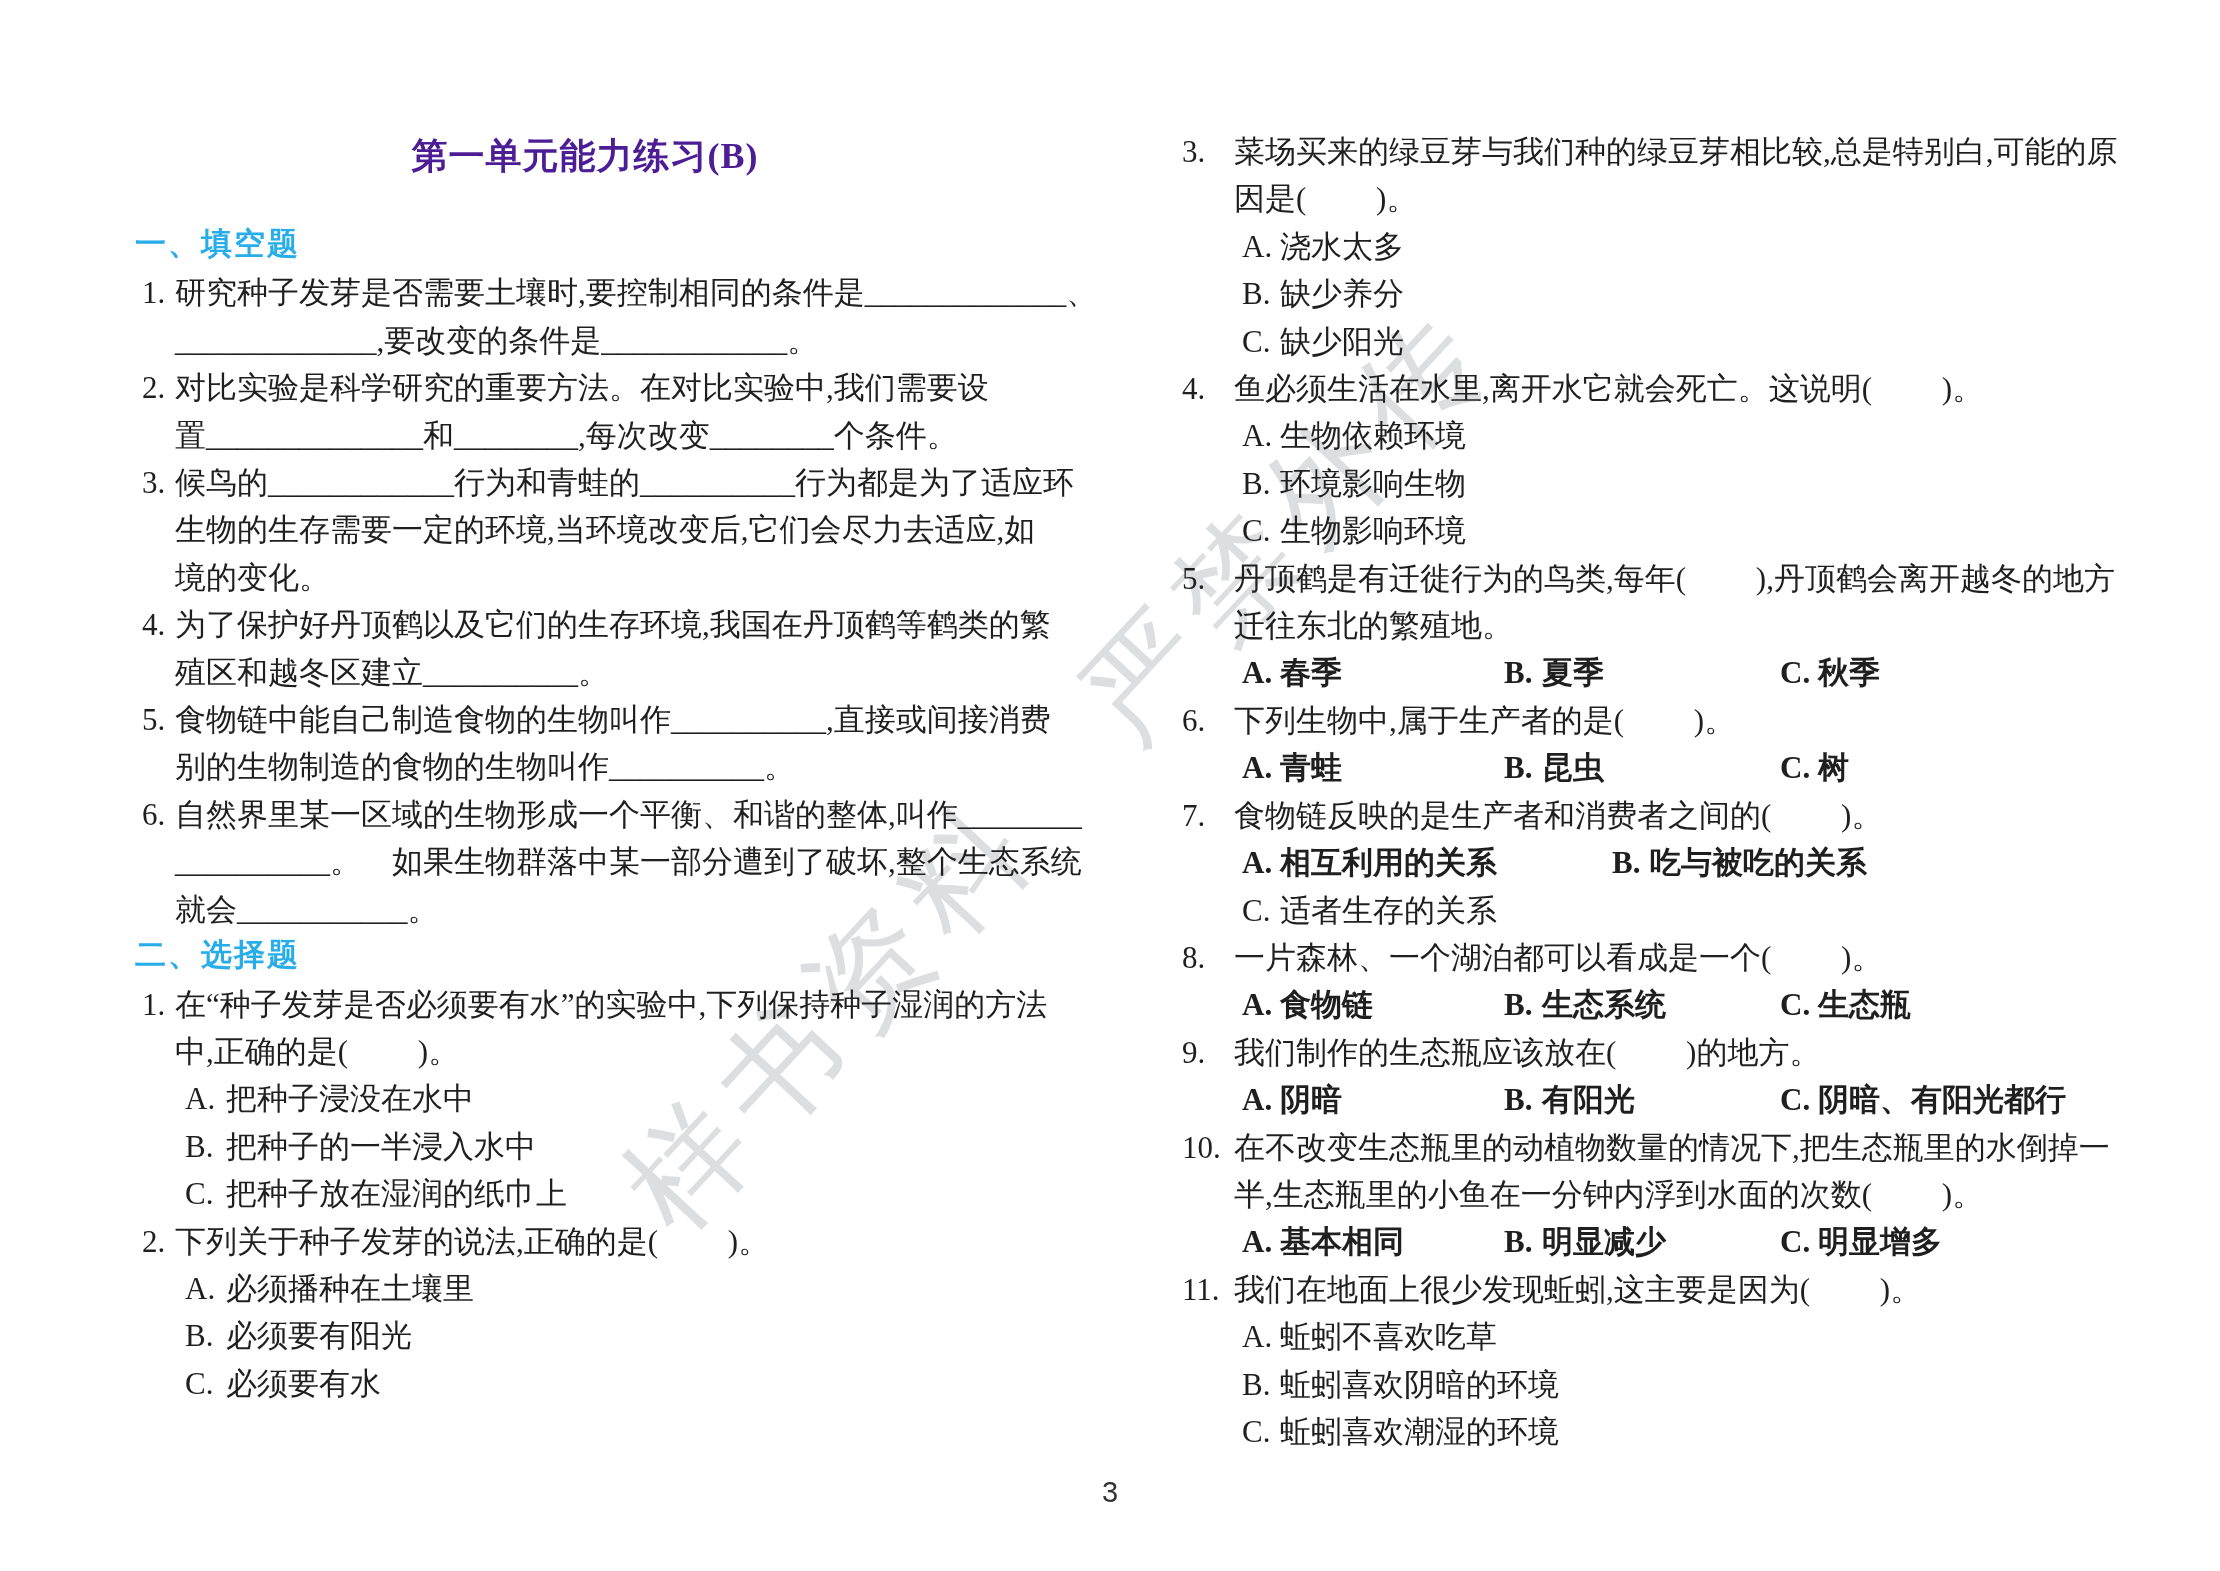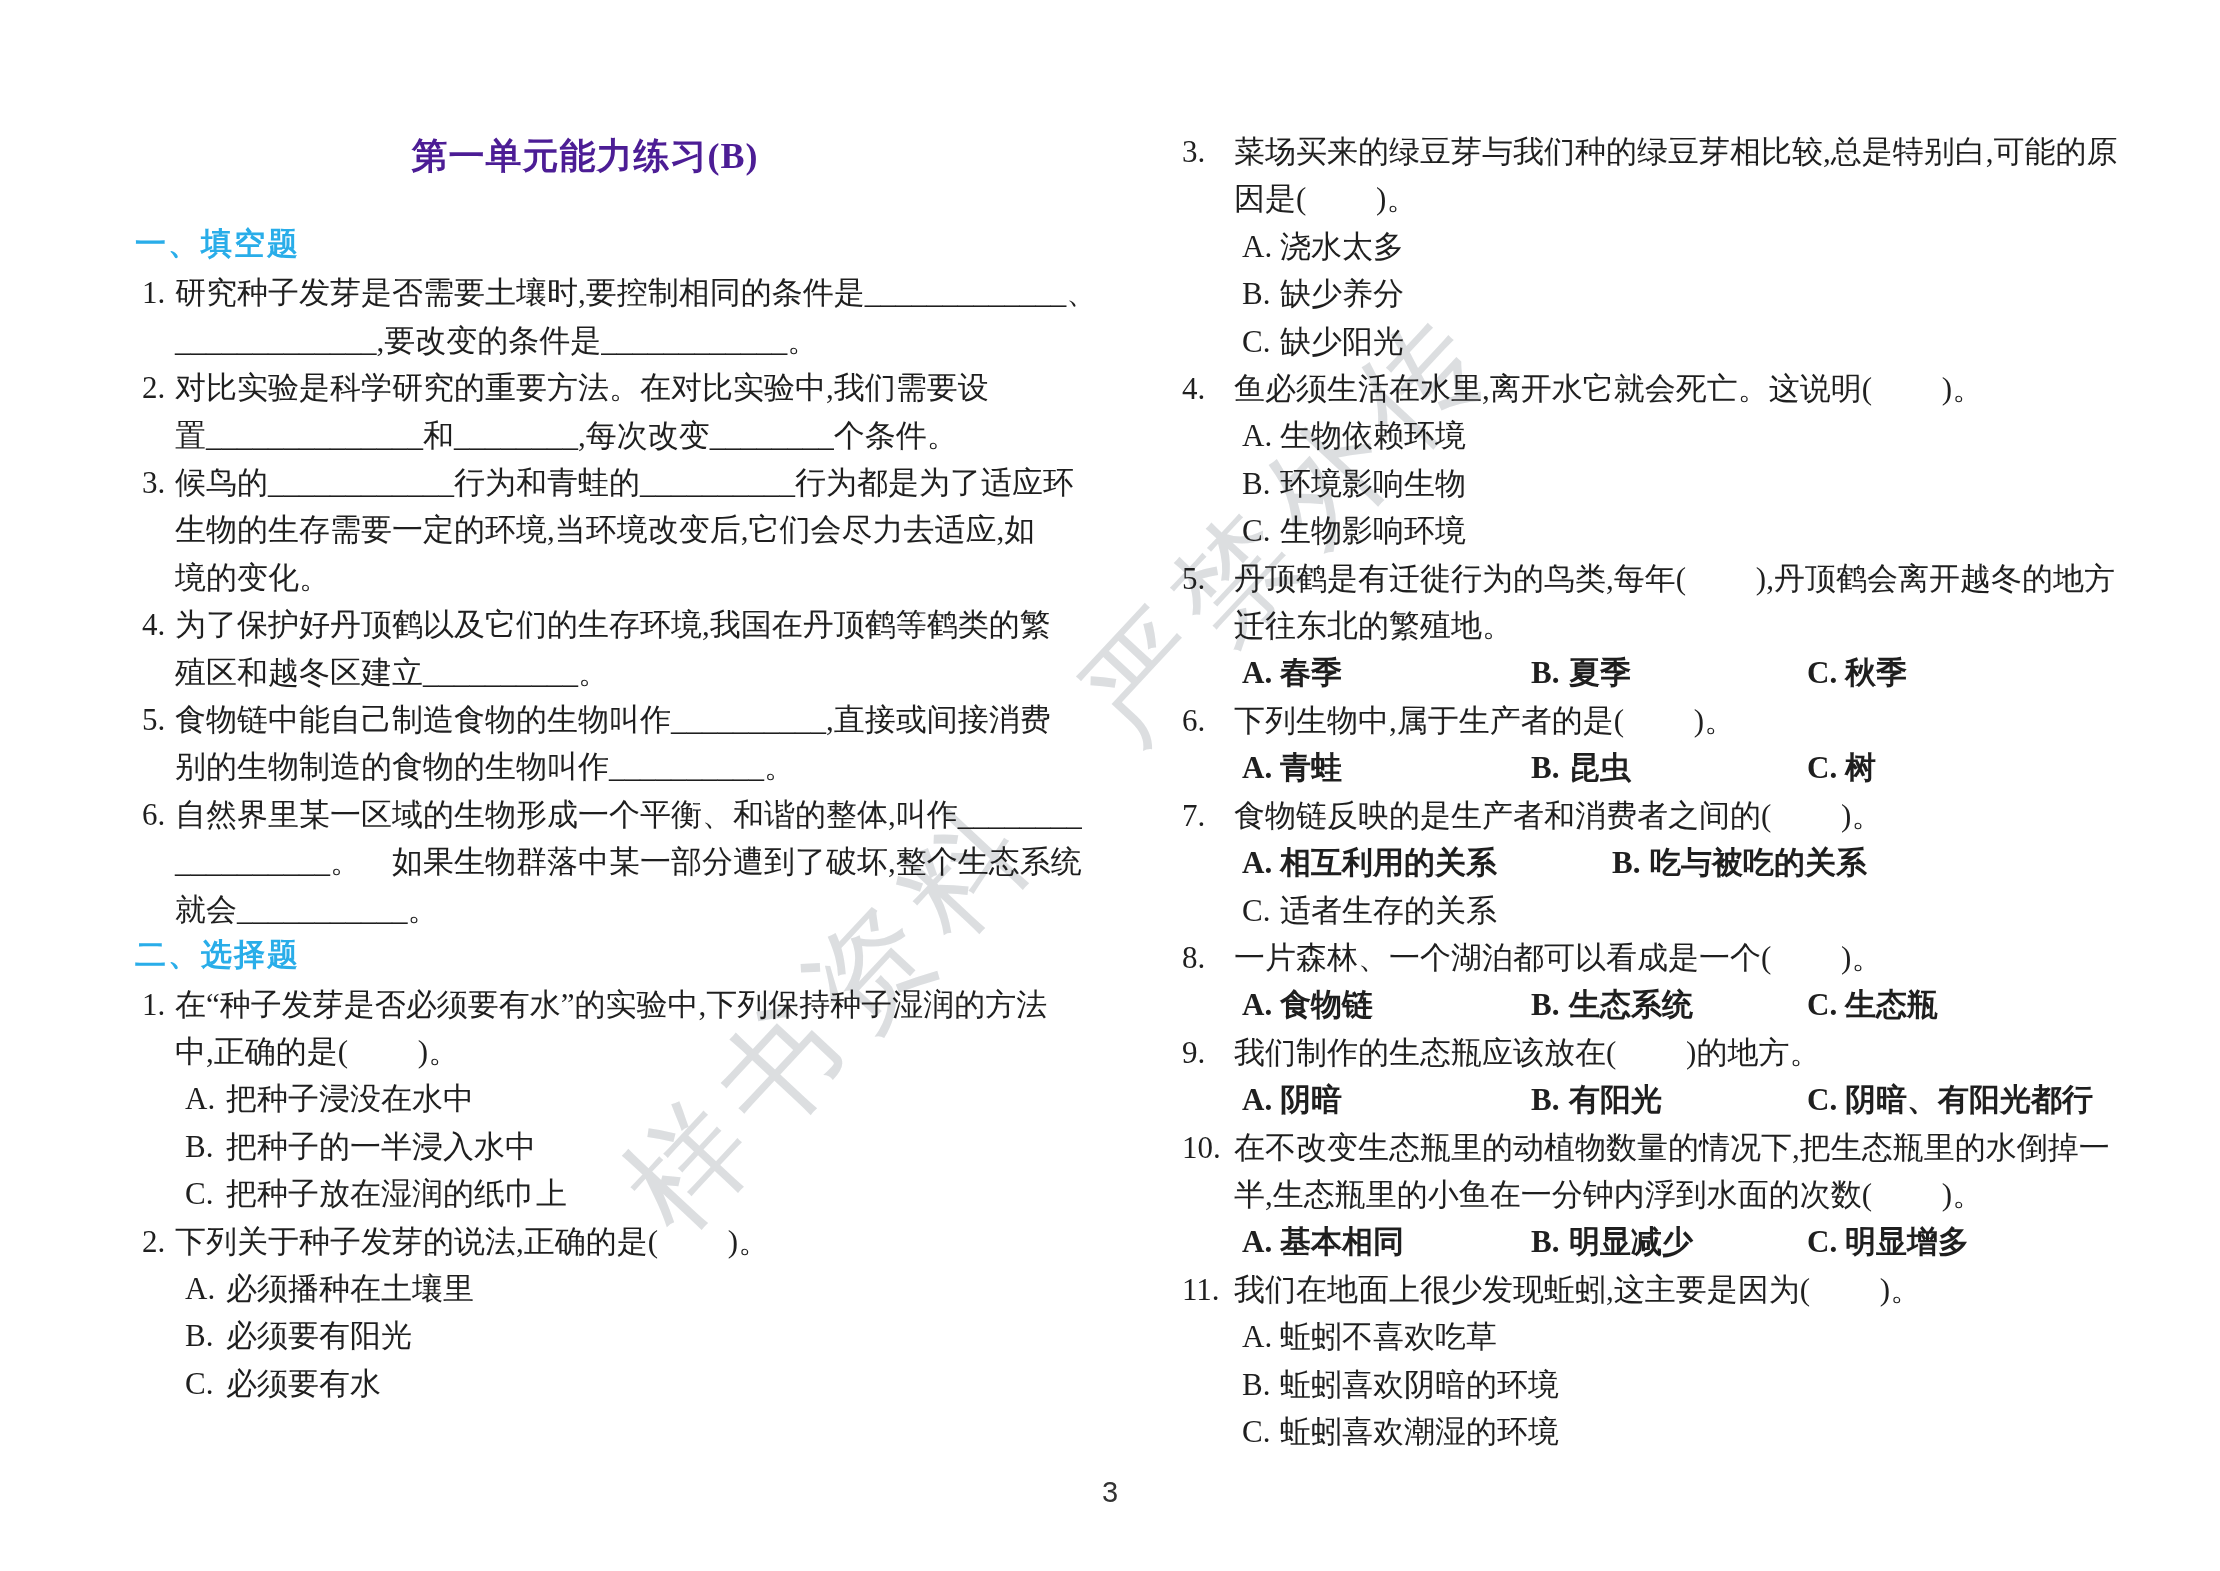--- a/index.html
+++ b/index.html
@@ -38,21 +38,21 @@
   .qnum { position:absolute; top:0; }
   .col-left  .qnum { left:7px; }
   .col-right .qnum { left:0; }
   .opt { margin-left:10px; }
   .col-right .opt, .col-right .opt-row { margin-left:8px; }
   .opt-label { display:inline-block; min-width:41px; }
   .col-right .opt-label { min-width:38px; }
   .opt-row { display:flex; }
   .cell { display:block; white-space:pre;font-weight:bold; }
   .cell.w262 { width:262px; }
-  .cell.w276 { width:276px;margin-left:27px; }
+  .cell.w276 { width:276px; }
   .cell.w370 { width:370px; }
   .page-number {
     position:absolute; left:1080px; top:1476px; width:60px;
     text-align:center; font-size:29px; color:#333;
     font-family:"Liberation Sans", sans-serif;
   }
 </style>
 </head>
 <body>
 

